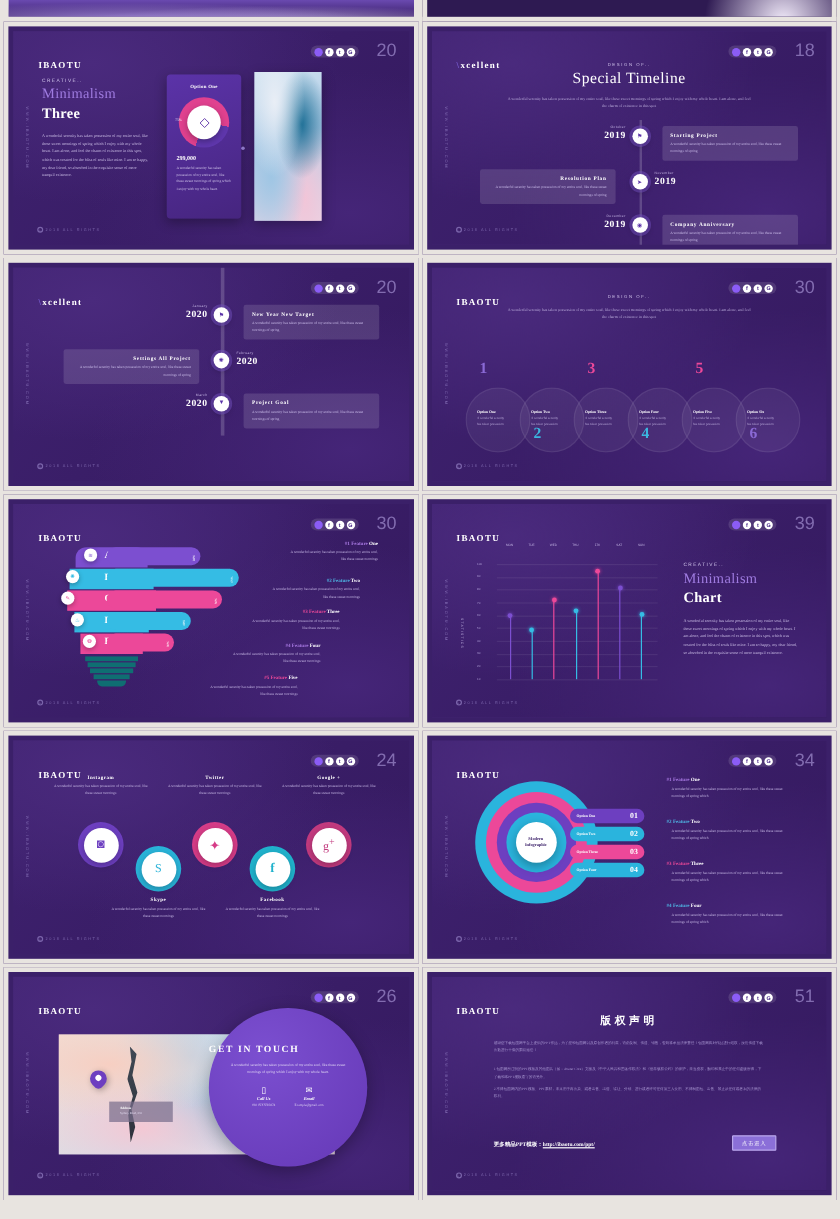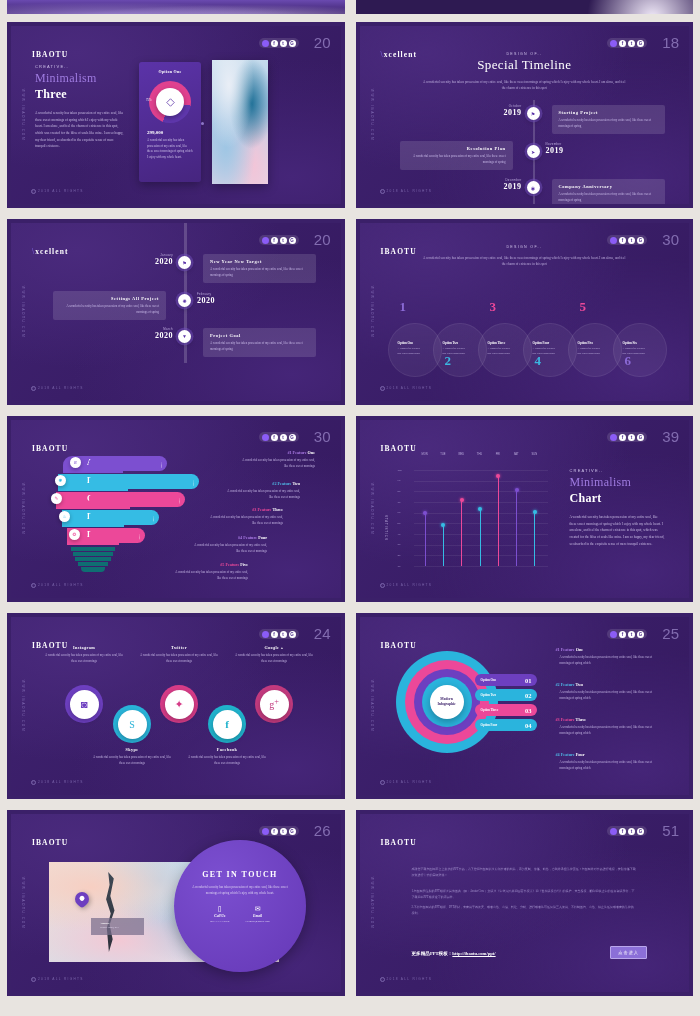--- a/index.html
+++ b/index.html
@@ -208,21 +208,21 @@
     position:absolute; left:42px; top:56px; width:53px;height:17px;
     background:rgba(120,110,140,.72); padding:4px 4px 0 9px;
   }
   .addr b { font-size:2.7px;color:#fff;display:block; }
   .addr s { font-size:2.5px;color:#e4dcf2;text-decoration:none;display:block;margin-top:1px;}
   .gitcircle {
     position:absolute; left:163px; top:26px; width:132px;height:132px;border-radius:50%;
     background:radial-gradient(circle at 35% 30%,#7b4fd0,#6538b6);
     box-shadow:0 4px 14px rgba(0,0,0,.3);
   }
-  .gitcircle h3 { text-align:center; color:#fff; font-size:8px; letter-spacing:1.4px; margin-top:30px; font-weight:bold;}
+  .gitcircle h3 { color:#fff; font-size:8px; letter-spacing:1.4px; margin-top:30px; font-weight:bold;}
   .gitcircle p { text-align:center; color:#ddd2f2; font-size:3.1px; line-height:1.9; margin:6px auto 0; width:76%; }
   .ctrow { display:flex; justify-content:center; gap:16px; margin-top:8px; }
   .ctitem { text-align:center; }
   .ctitem .ic { font-size:7px; color:#fff; }
   .ctitem b { display:block; font-size:3.6px;color:#fff;font-style:italic;margin-top:1px; }
   .ctitem s { display:block; font-size:2.8px;color:#ddd2f2;text-decoration:none;margin-top:2px; }
 
   
   .cn-title { text-align:center; color:#fff; font-size:9px; font-weight:bold; letter-spacing:3px; }
   .cn-p { font-size:3px; line-height:2.1; color:#a694cf; margin:0 52px; }
@@ -688,21 +688,21 @@
   <div class="cell">
     <div class="slide">
         <div class="slide-inner">
       <div class="brand">IBAOTU</div>
       <div class="social">
         <span class="dot"></span>
         <span class="si">f</span>
         <span class="si">t</span>
         <span class="si">G</span>
       </div>
-      <div class="pgnum">25</div>
+      <div class="pgnum">34</div>
       <div class="vside">WWW.IBAOTU.COM</div>
 
       <div class="r25" style="left:36px;top:34px;width:102px;height:102px;background:#2ab4dd;"></div>
       <div class="r25" style="left:45px;top:43px;width:84px;height:84px;background:#ec4899;"></div>
       <div class="r25" style="left:54px;top:52px;width:66px;height:66px;background:#6d3fc0;"></div>
       <div class="r25" style="left:62px;top:60px;width:50px;height:50px;background:#2ab4dd;"></div>
       <div class="r25-core" style="left:70px;top:68px;width:34px;height:34px;">
         <span style="font-size:3.6px;">Modern<br>Infographic</span>
       </div>
 
@@ -797,20 +797,21 @@
       <div class="brand">IBAOTU</div>
       <div class="social">
         <span class="dot"></span>
         <span class="si">f</span>
         <span class="si">t</span>
         <span class="si">G</span>
       </div>
       <div class="pgnum">51</div>
       <div class="vside">WWW.IBAOTU.COM</div>
 
+      <div class="cn-title" style="position:absolute;left:0;right:0;top:30px;">版权声明</div>
       <div style="position:absolute;left:0;right:0;top:52px;">
         <div class="cn-p">感谢您下载包图网平台上提供的PPT作品，为了您和包图网以及原创作者的利益，请勿复制、传播、销售，否则将承担法律责任！包图网将对作品进行维权，按照传播下载次数进行十倍的索取赔偿！</div>
         <div class="cn-p" style="margin-top:9px;">1.包图网所注明的PPT模板及其他图共（如：Avatar Core）文版及《中华人民共和国著作权法》和《世界版权公约》的保护，未当授权，翻印和禁止中的任何盗版所得，下了载和本PPT模板遵守的请另外。</div>
         <div class="cn-p" style="margin-top:4px;">2.不得包图网内的PPT模板、PPT素材，未来用于再次卖、或者出售、出借、转让、分销、进行或者许可任何第三人使用、不得制图包、出售、禁止从任何或者来的法律的权利。</div>
       </div>
 
       <div class="more">
         <span>更多精品PPT模板：</span><a href="#">http://ibaotu.com/ppt/</a>
       </div>
       <div class="enter">点击进入</div>

